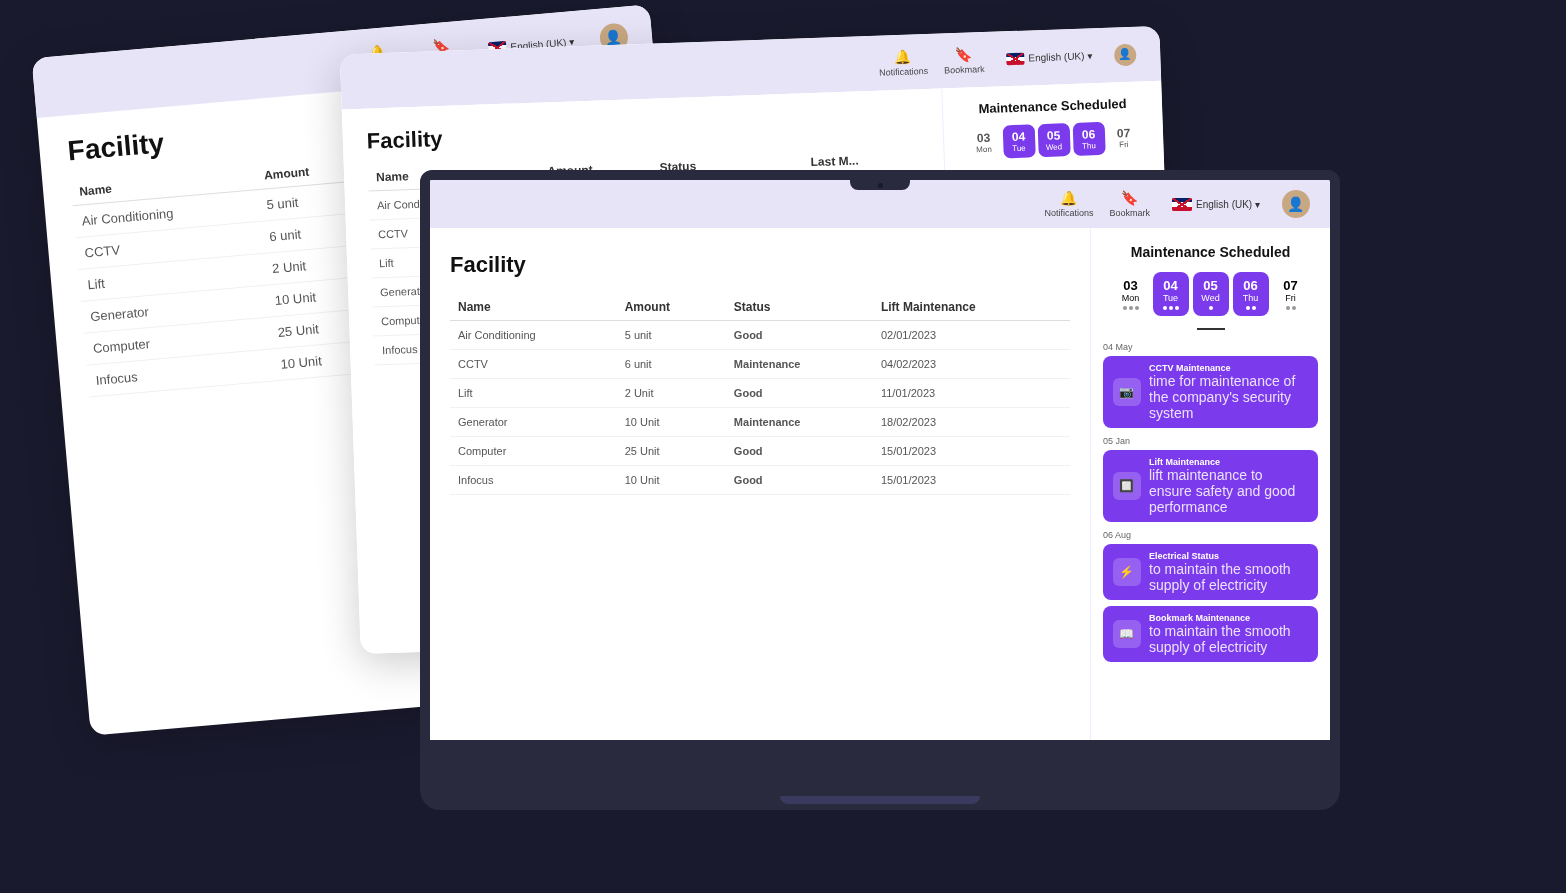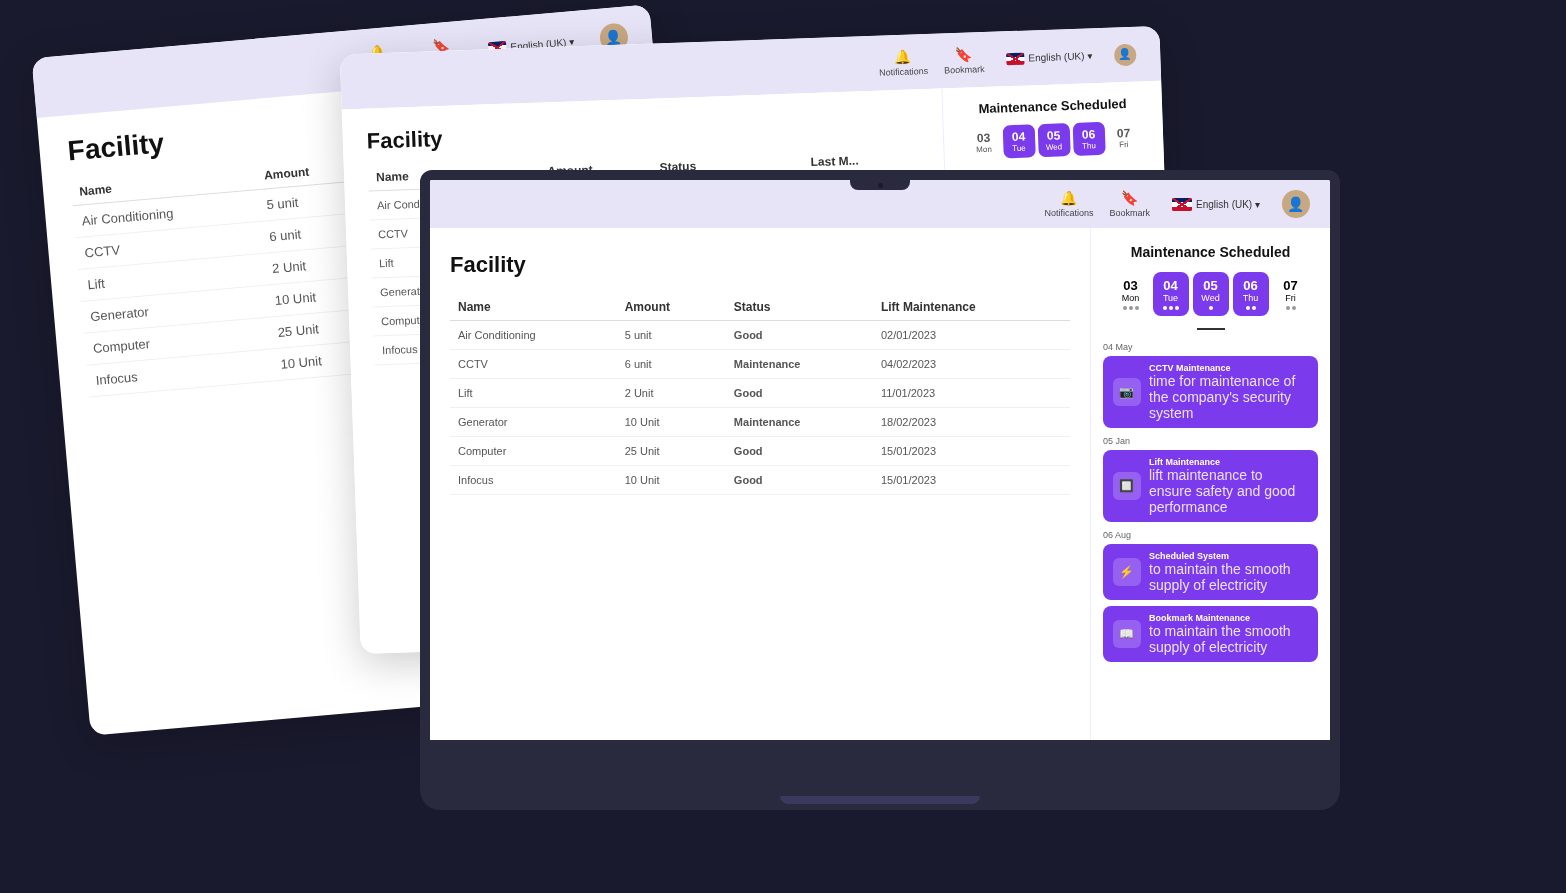--- a/index.html
+++ b/index.html
@@ -705,21 +705,21 @@
       <div class="maintenance-card-icon">🔲</div>
       <div class="maintenance-card-text">
         <div class="maintenance-card-title">Lift Maintenance</div>
         <div class="maintenance-card-desc">lift maintenance to ensure safety and good performance</div>
       </div>
     </div>
                 <div class="date-marker">06 Aug</div>
                 <div class="maintenance-card">
       <div class="maintenance-card-icon">⚡</div>
       <div class="maintenance-card-text">
-        <div class="maintenance-card-title">Scheduled System</div>
+        <div class="maintenance-card-title">Electrical Status</div>
         <div class="maintenance-card-desc">to maintain the smooth supply of electricity</div>
       </div>
     </div>
                 <div class="maintenance-card">
       <div class="maintenance-card-icon">📖</div>
       <div class="maintenance-card-text">
         <div class="maintenance-card-title">Bookmark Maintenance</div>
         <div class="maintenance-card-desc">to maintain the smooth supply of electricity</div>
       </div>
     </div>

